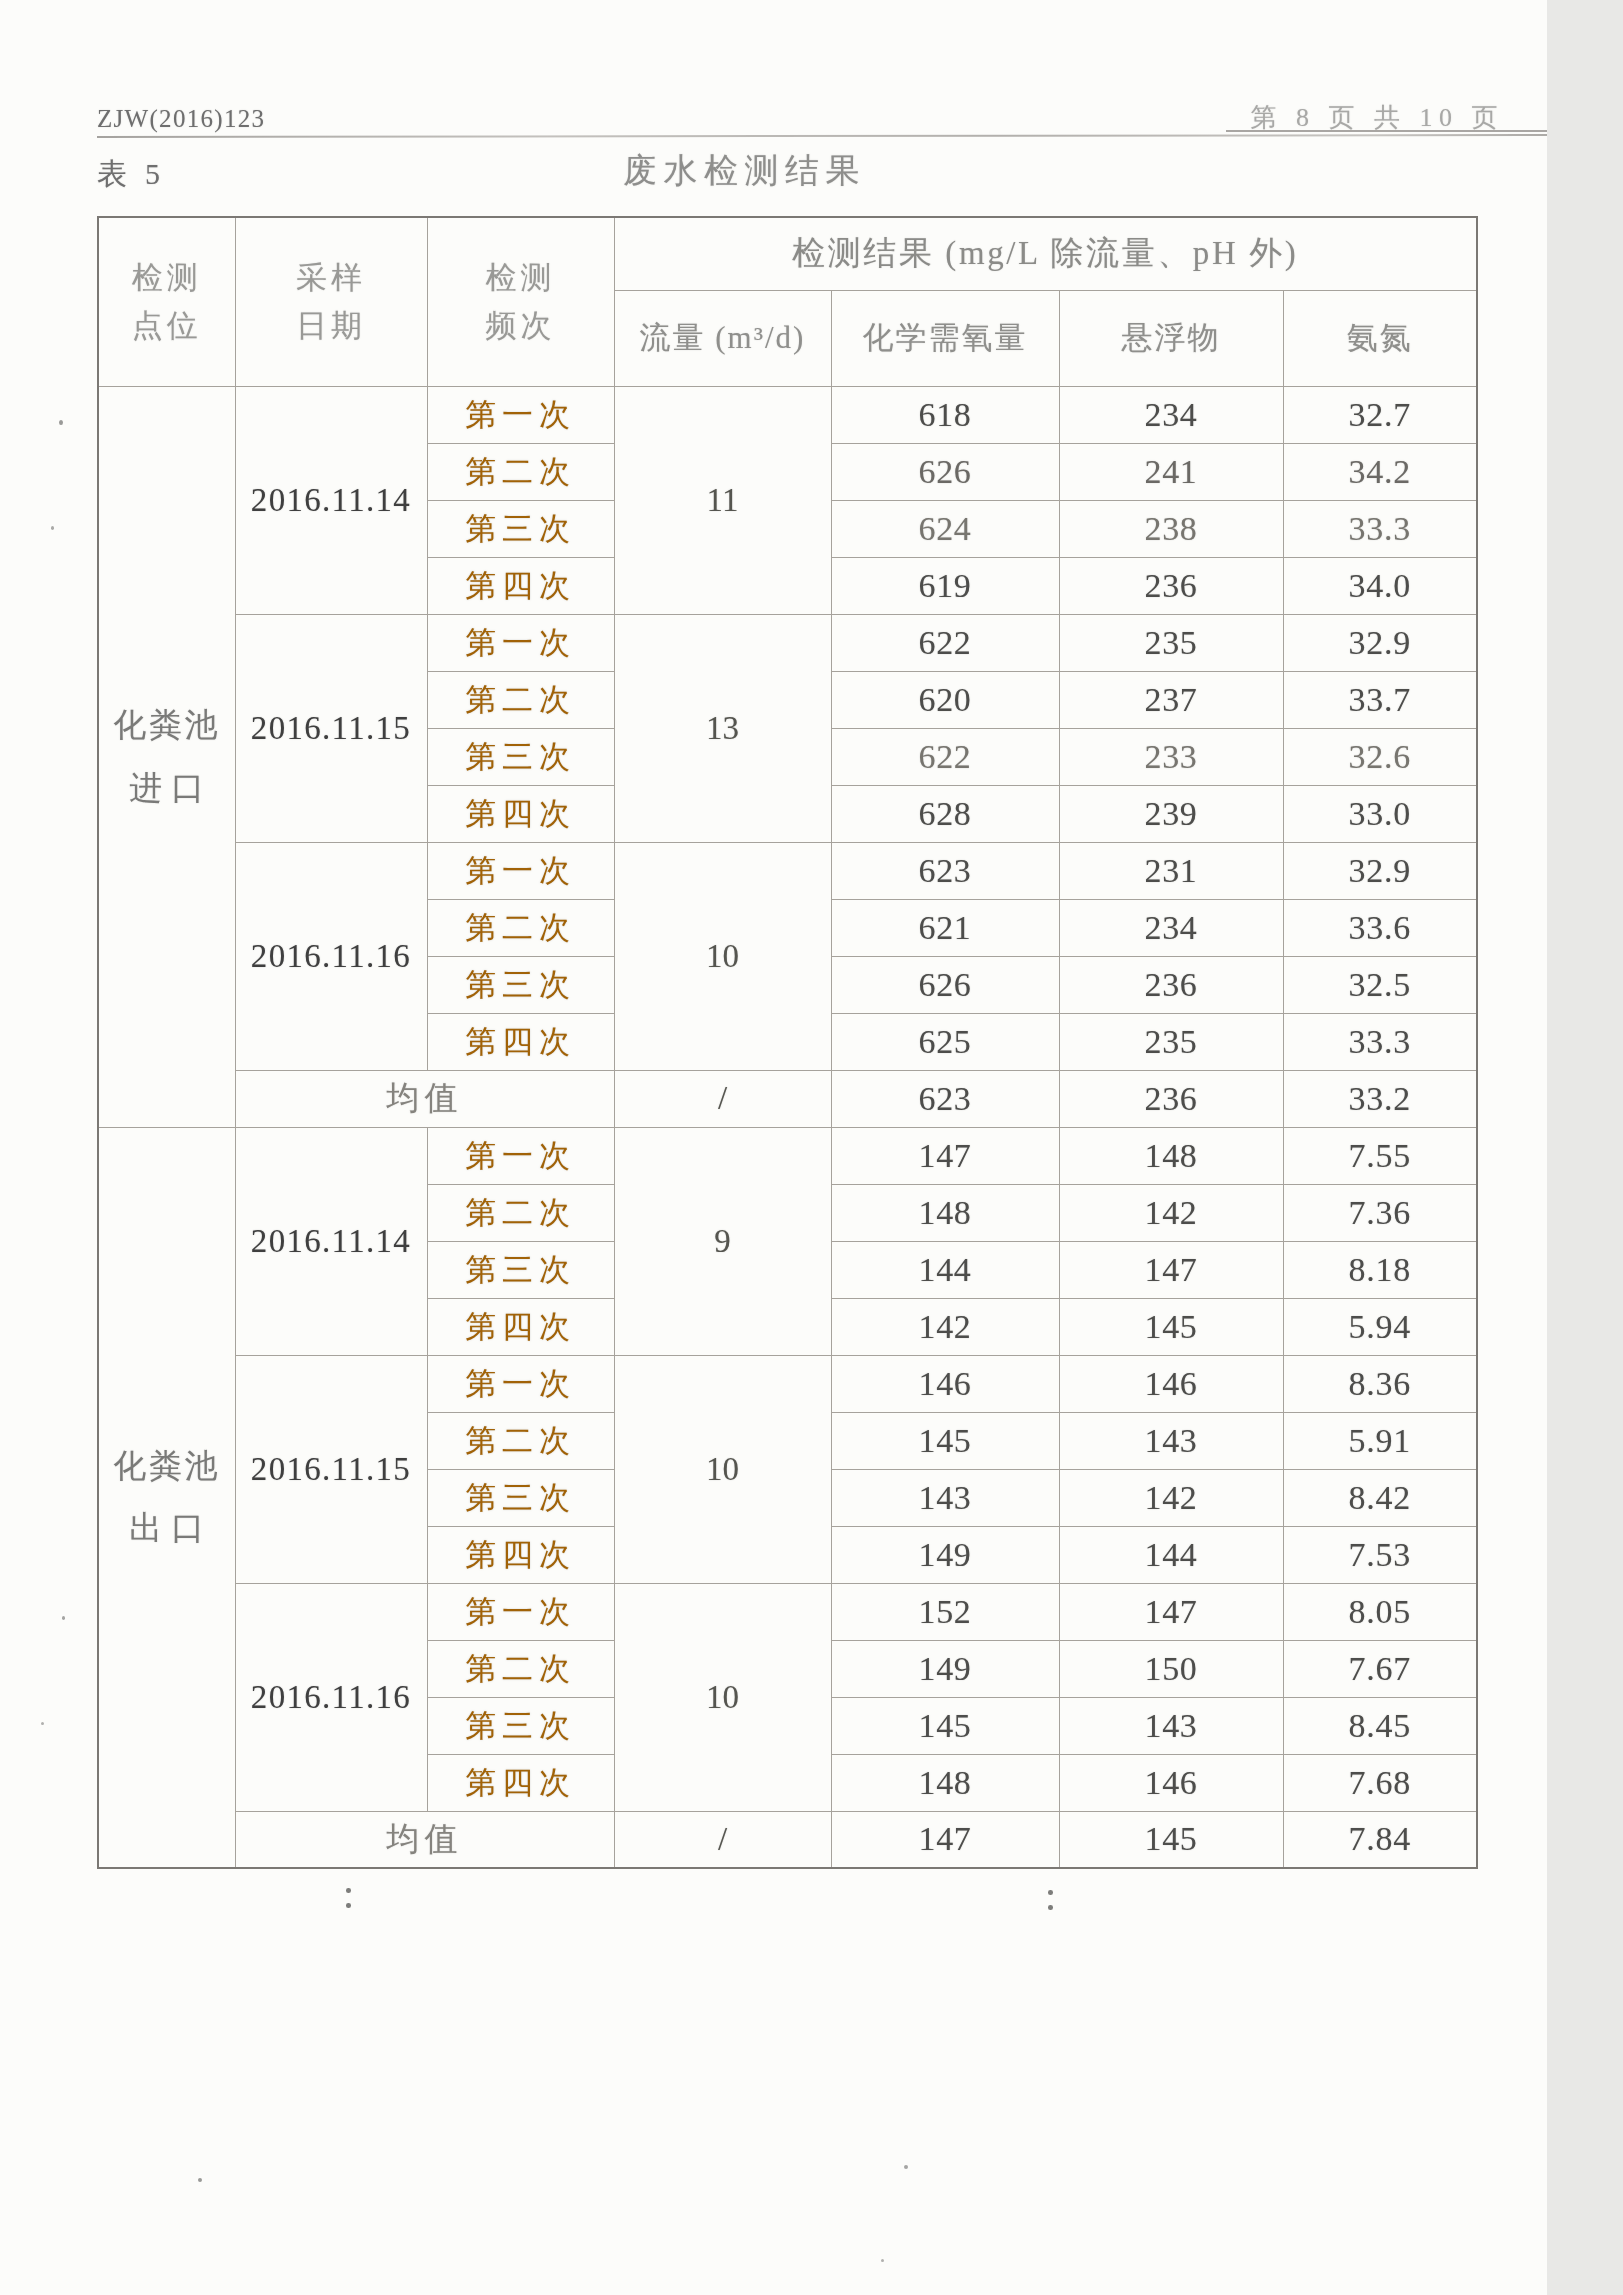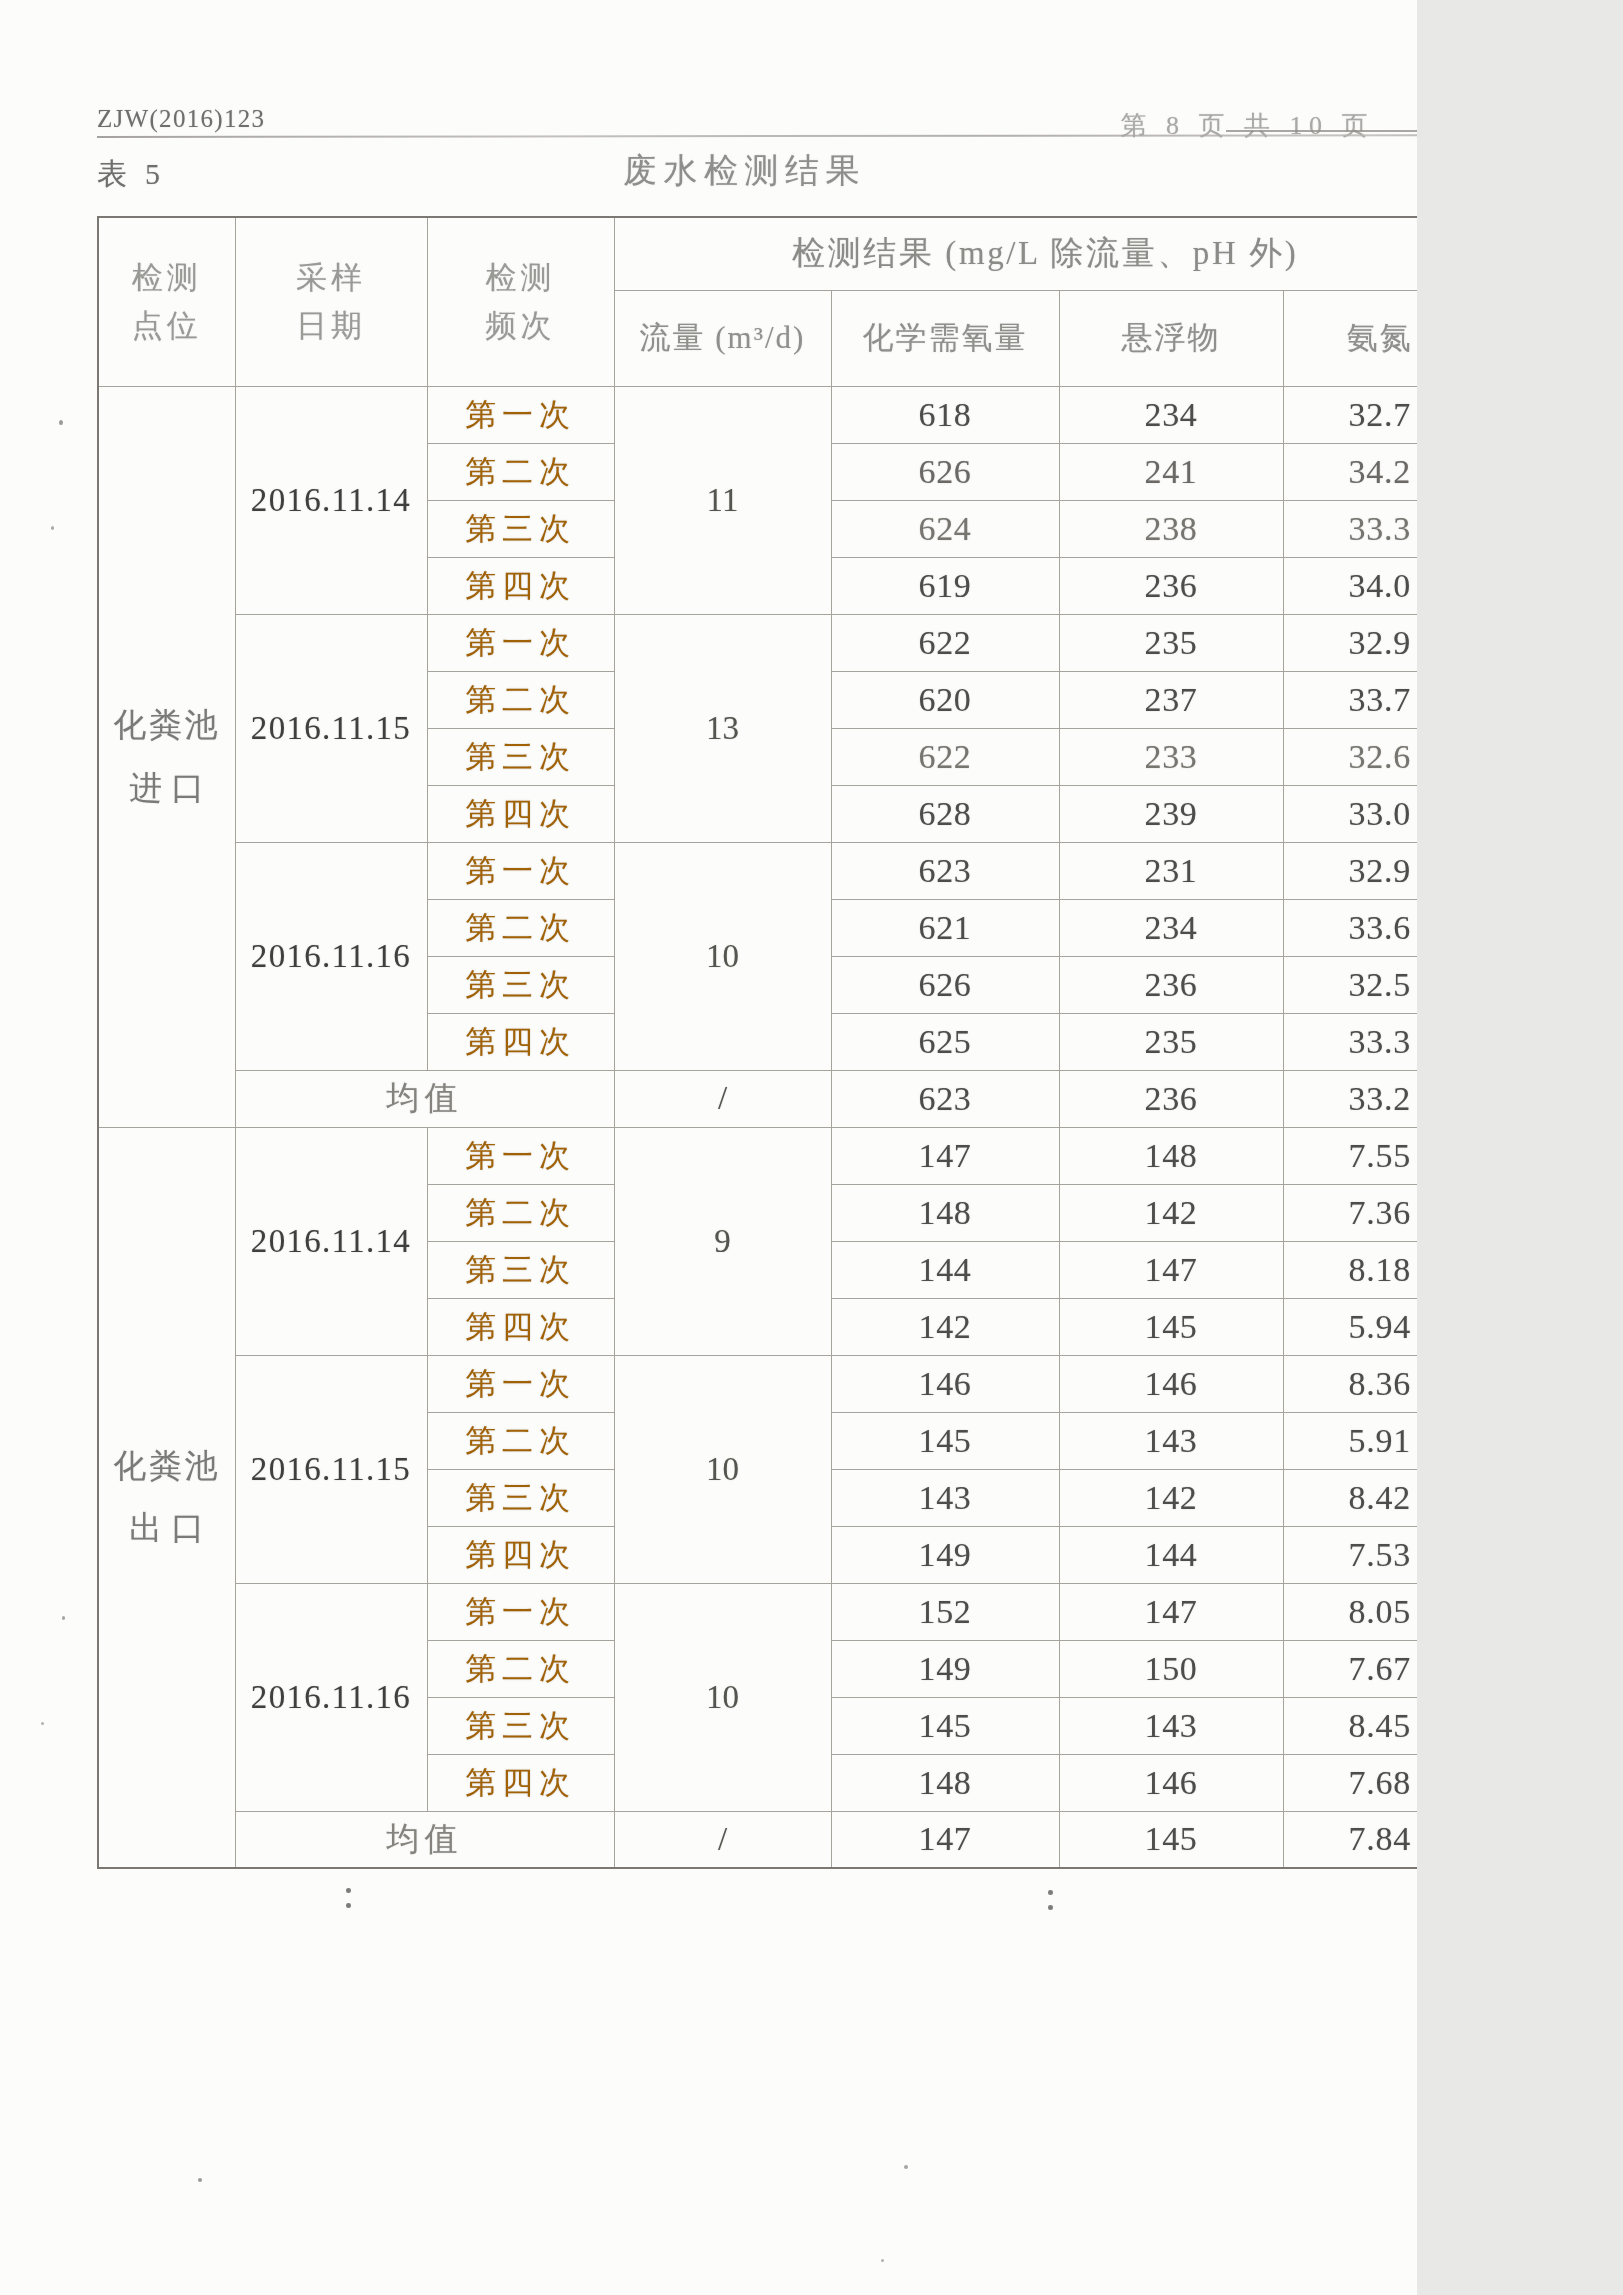--- a/index.html
+++ b/index.html
@@ -1,31 +1,31 @@
 <!DOCTYPE html>
 <html style="font-size:10.5px"><head>
 <meta charset="utf-8">
 <style>
   html,body{margin:0;padding:0;background:#e8e8e6;}
   .page{
     position:relative;
-    width:1417px;height:2295px;
+    width:1547px;height:2295px;
     background:#fcfcfa;
     font-family:"Liberation Serif","DejaVu Serif",serif;
     color:#4a4a4a;
     overflow:hidden;
   }
   
   .doc-number{
     position:absolute;left:97px;top:105px;
     font-size:25px;color:#6e6e6e;letter-spacing:1.3px;
     text-shadow:0 0 1.3px rgba(60,60,60,.25);
   }
   .page-indicator{
-    position:absolute;right:43px;top:108px;
+    position:absolute;right:43px;top:100px;
     font-size:26px;color:#a8a8a6;letter-spacing:6.5px;
     text-shadow:0 0 1.3px rgba(120,120,120,.3);
   }
   .top-rule{
     position:absolute;left:97px;top:135px;width:1503px;height:2px;
     background:linear-gradient(90deg,#8f8c88 0%,#b5b2ae 30%,#a09d99 60%,#b9b6b2 85%,#8f8c88 100%);
     opacity:.8;transform:rotate(-0.08deg);
   }
   .page-indicator-rule{
     position:absolute;left:1226px;top:130px;width:367px;height:2px;

